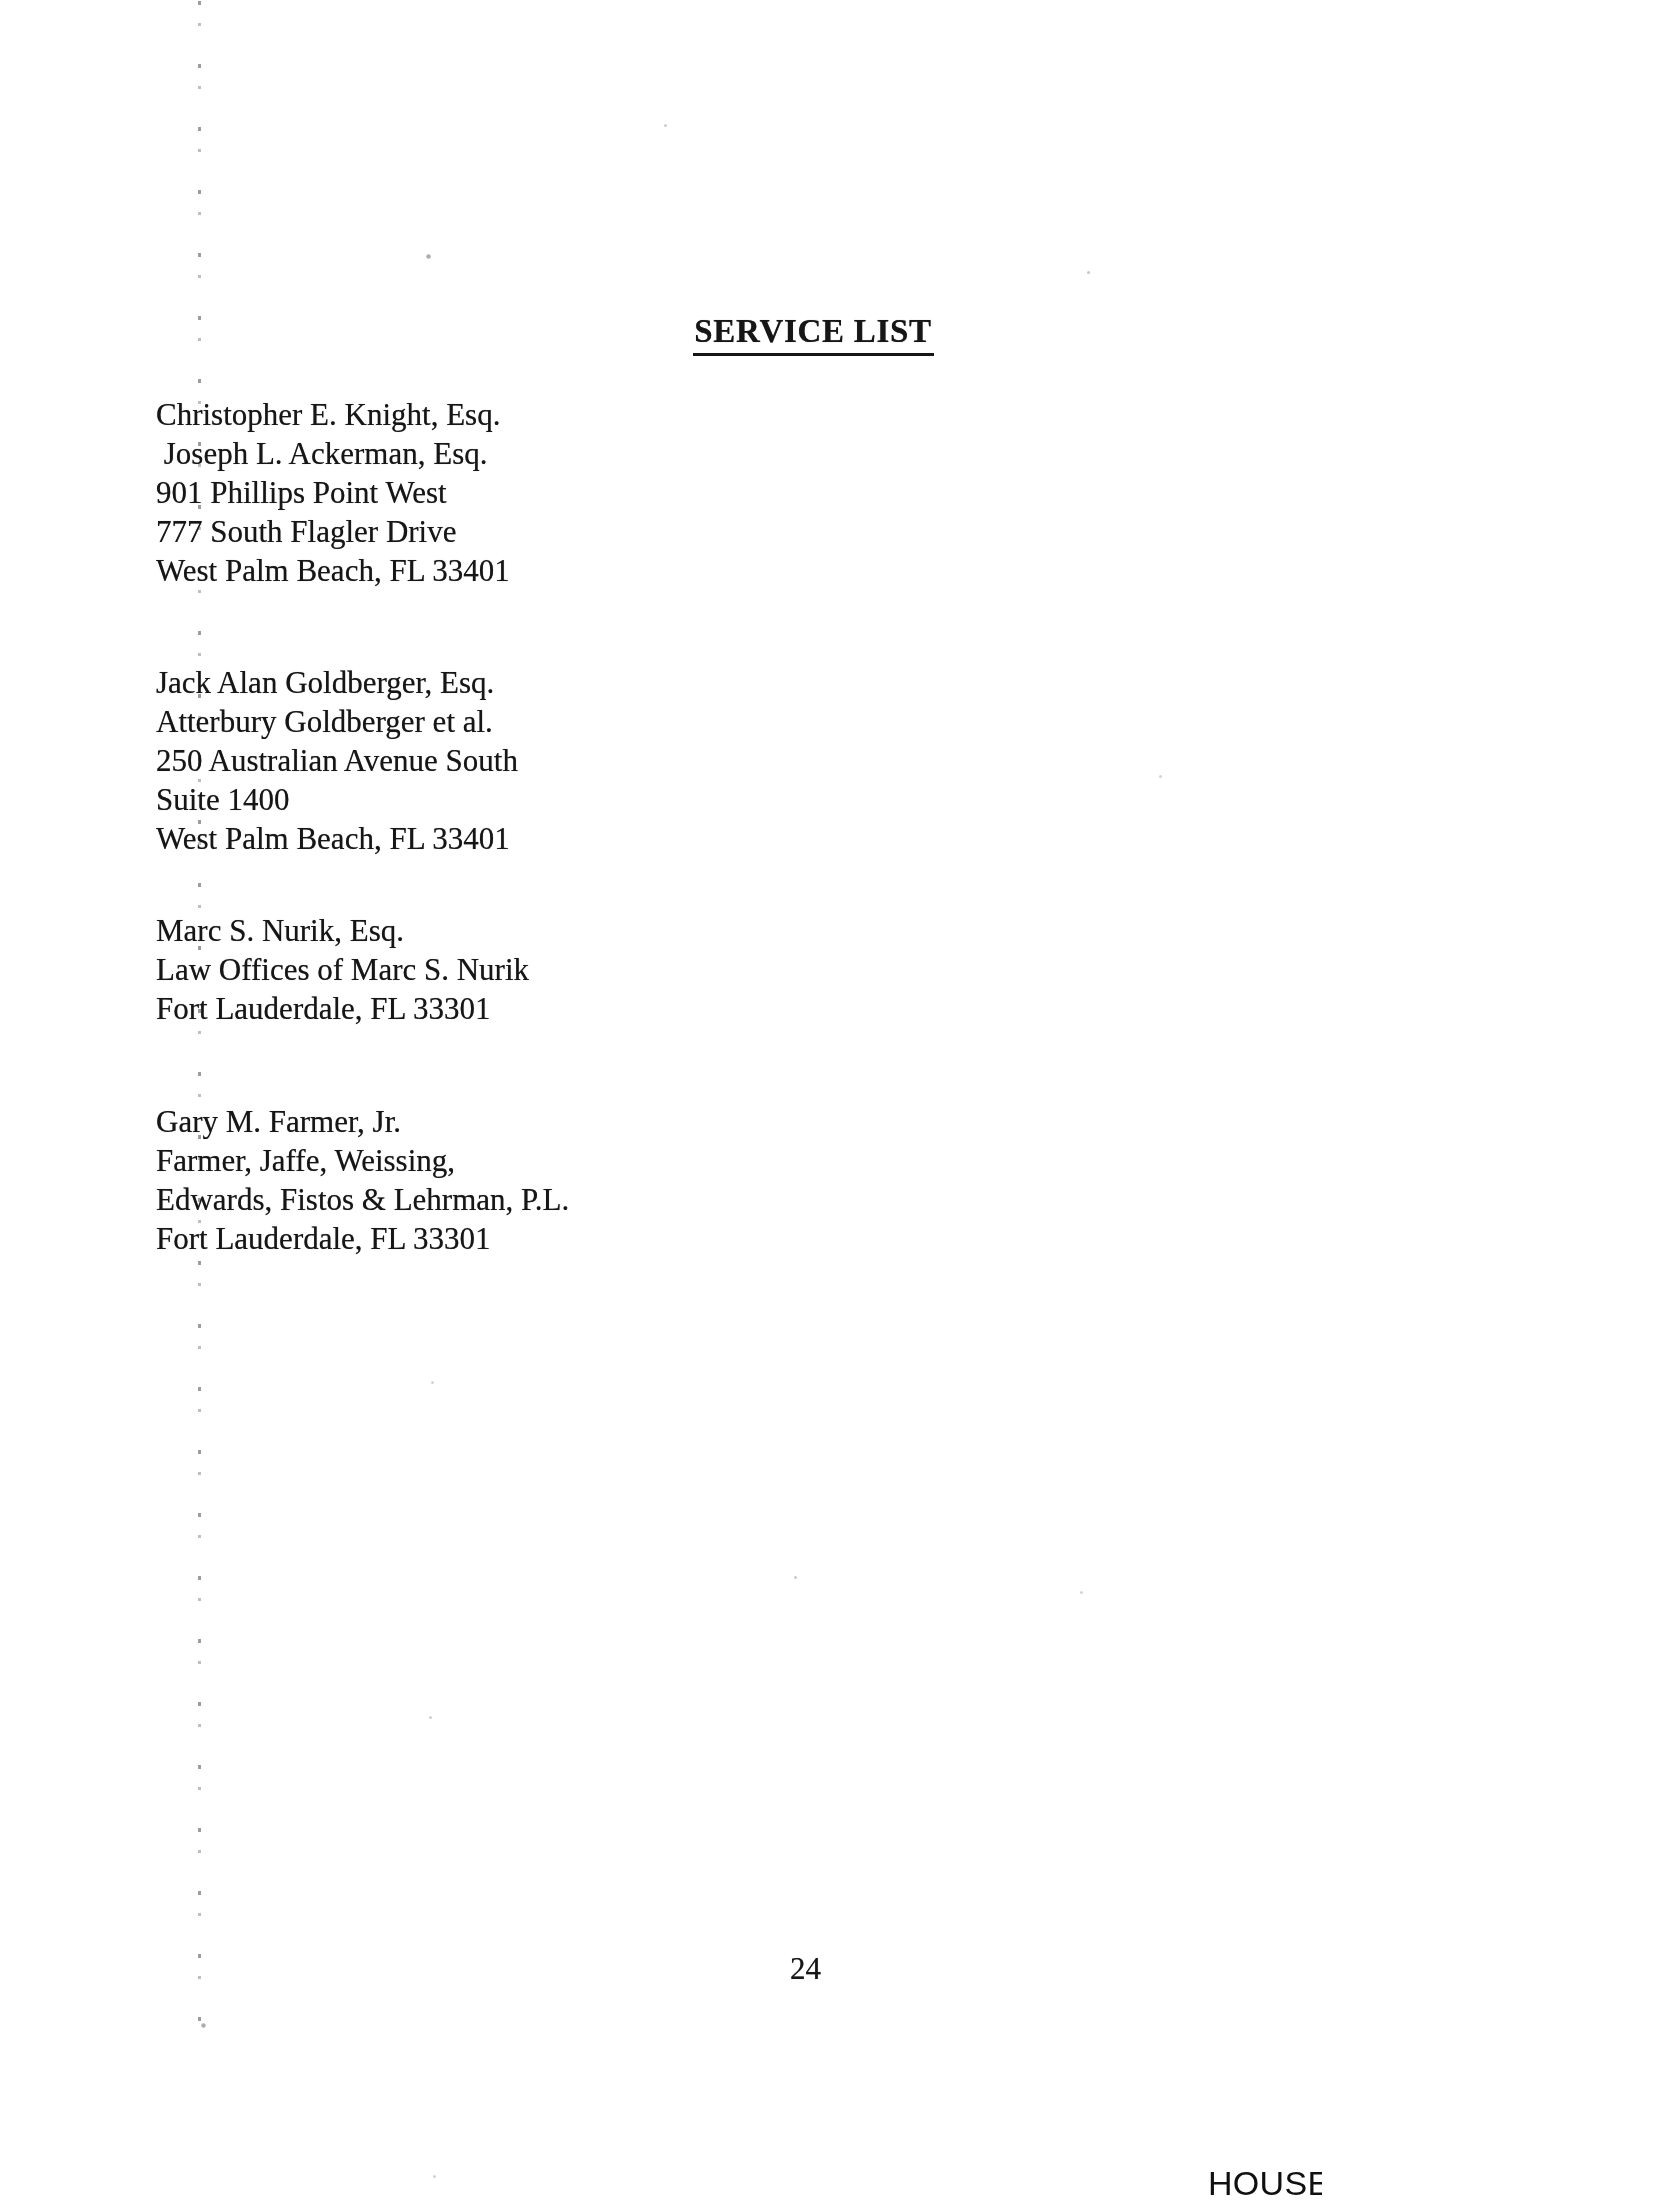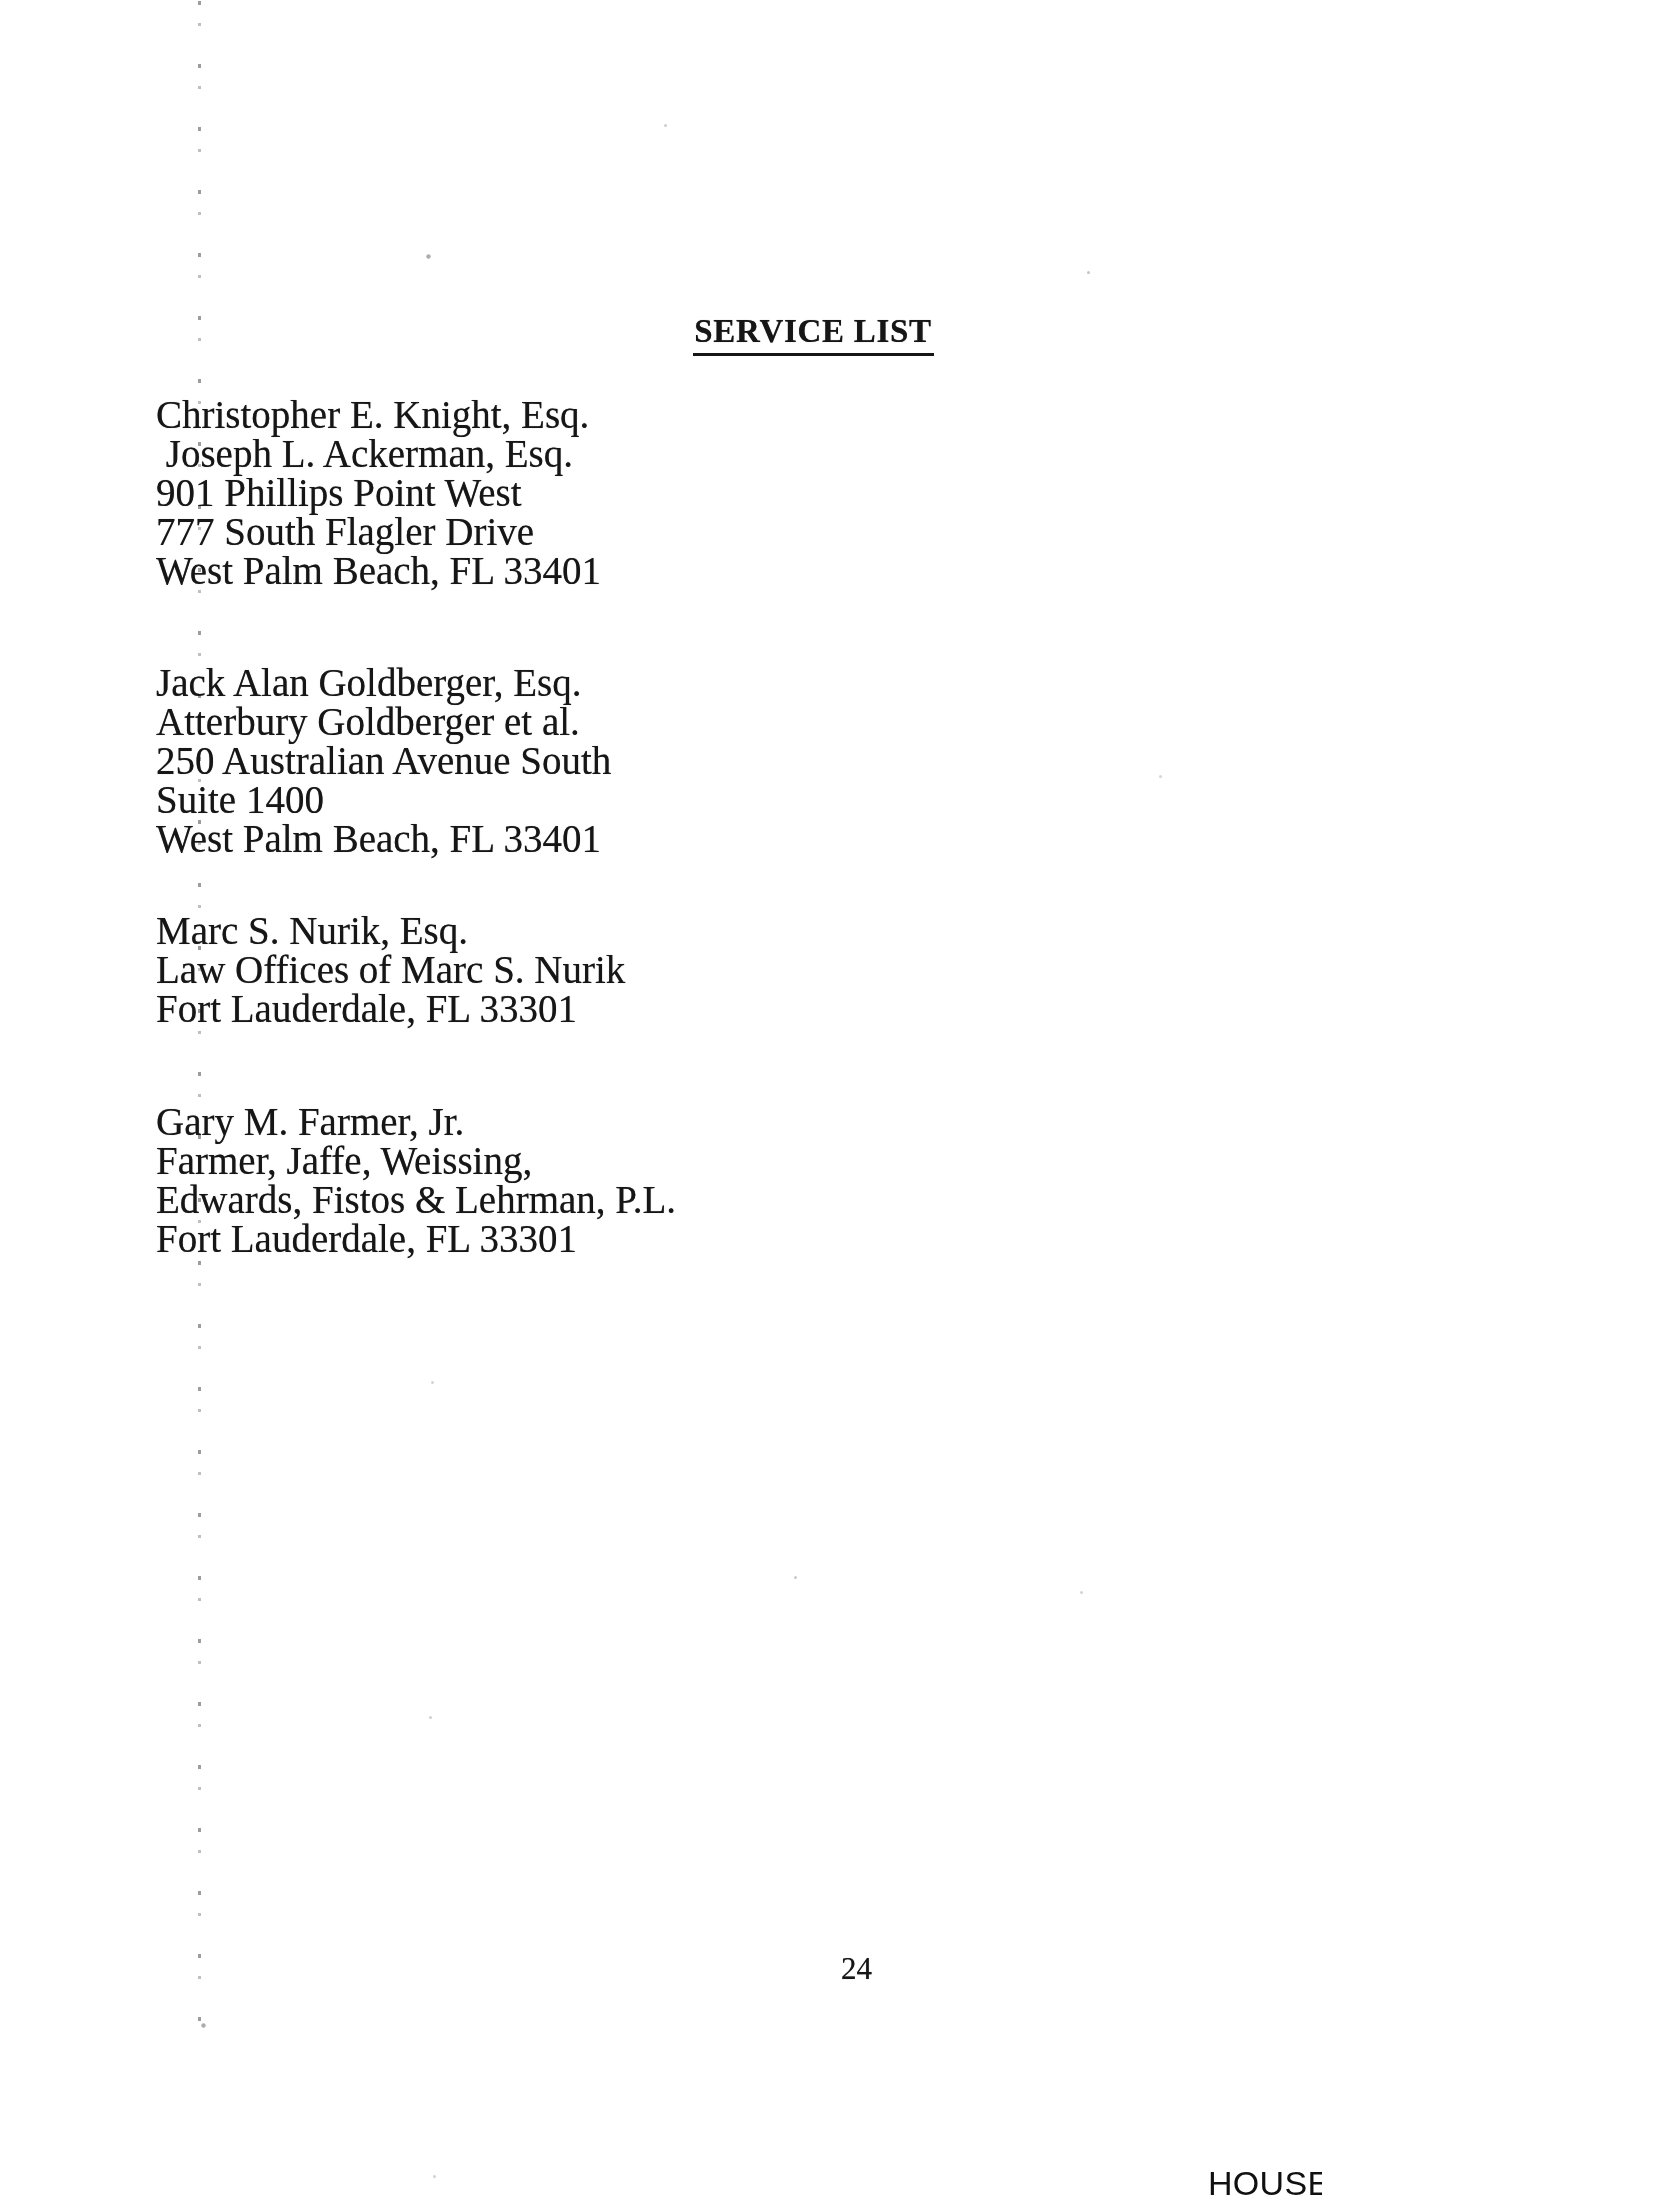--- a/index.html
+++ b/index.html
@@ -25,30 +25,30 @@
     font-weight: bold;
     letter-spacing: 0.7px;
     border-bottom: 3.9px solid #161616;
     padding: 0 2.6px 2px 1.3px;
     text-shadow: 0 0 0.7px rgba(0,0,0,0.65);
     white-space: pre;
   }
   .address-block {
     position: absolute;
     left: 156px;
-    font-size: 39px;
+    font-size: 31px;
     line-height: 39px;
     text-shadow: 0 0 0.7px rgba(0,0,0,0.6);
   }
   .address-line {
     white-space: pre; 
   }
   .page-number {
     position: absolute;
-    left: 841px;
+    left: 790px;
     top: 1949px;
     font-size: 31px;
     line-height: 39px;
     text-shadow: 0 0 0.7px rgba(0,0,0,0.6);
   }
   .bates-stamp {
     position: absolute;
     left: 1208px;
     top: 2165px;
     font-family: "Liberation Sans", sans-serif;

